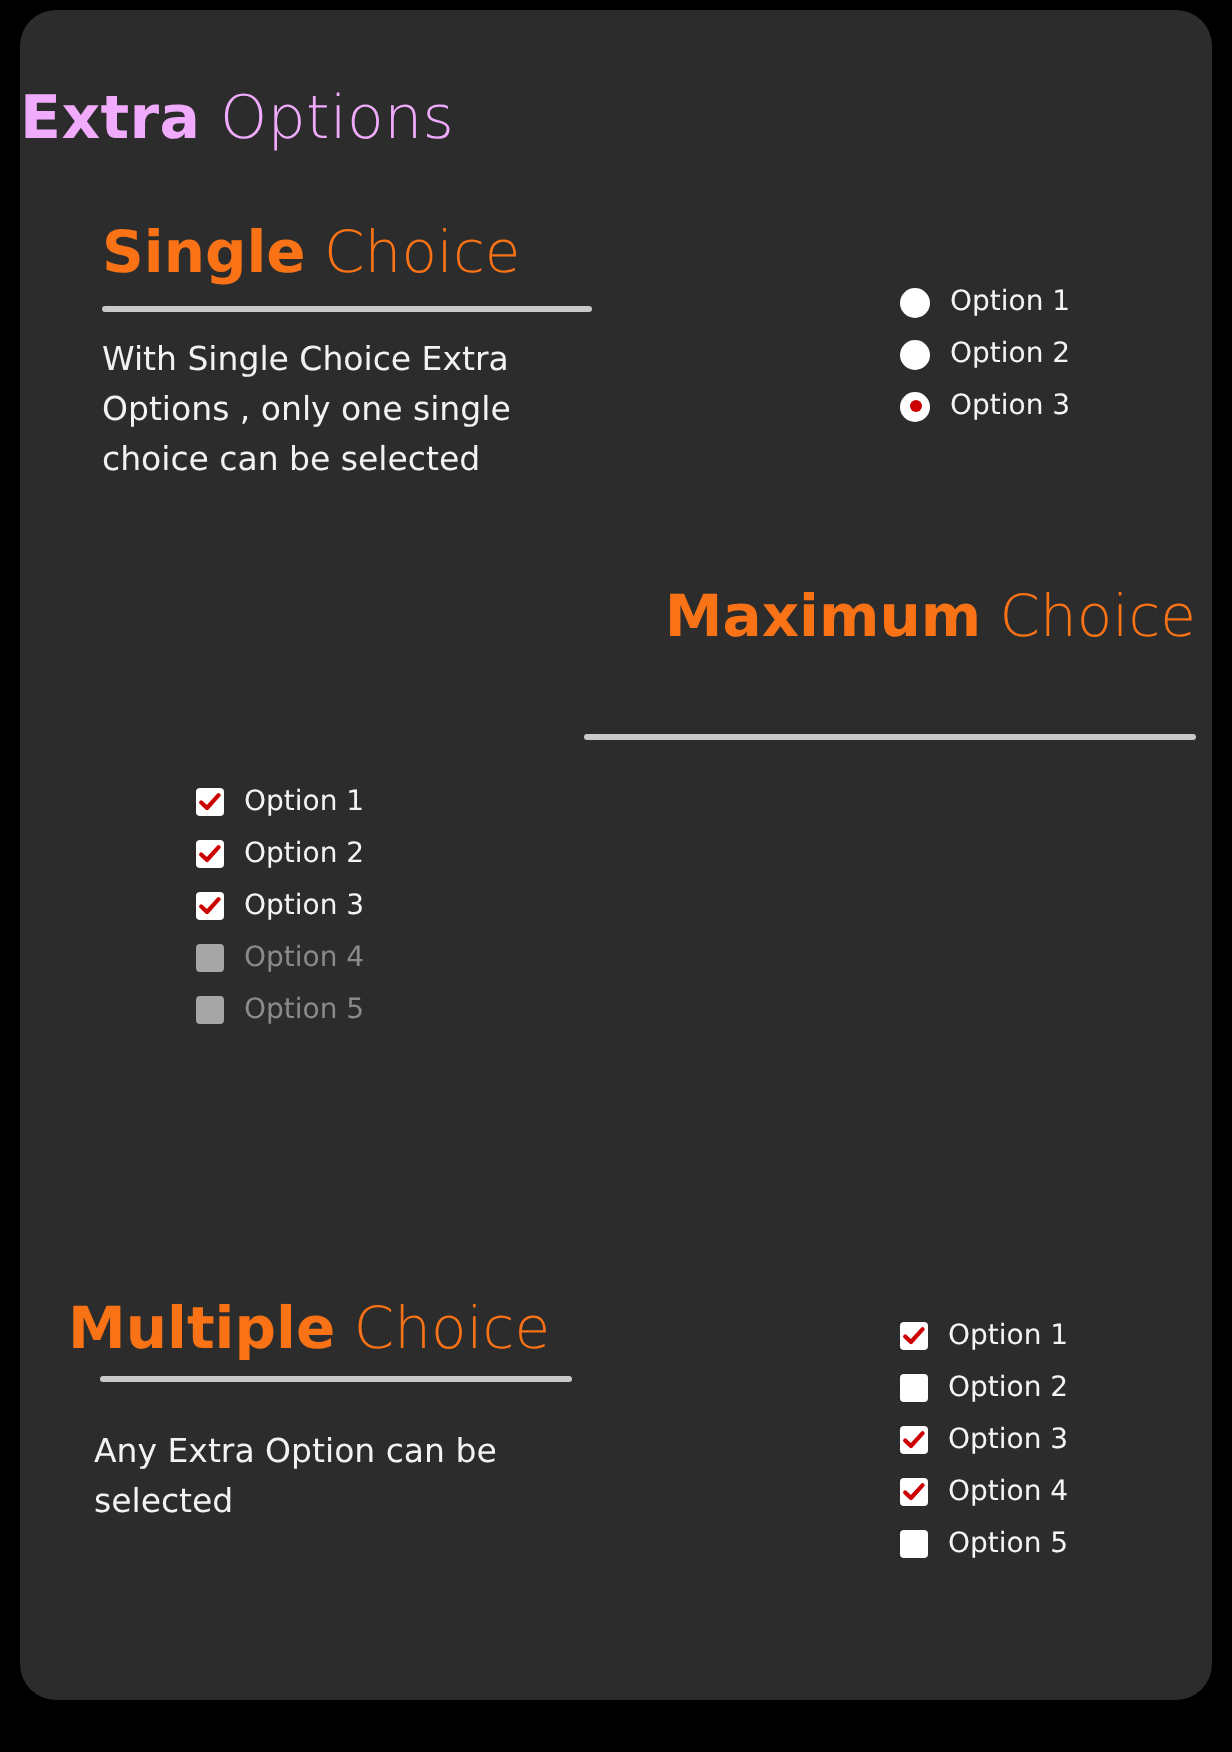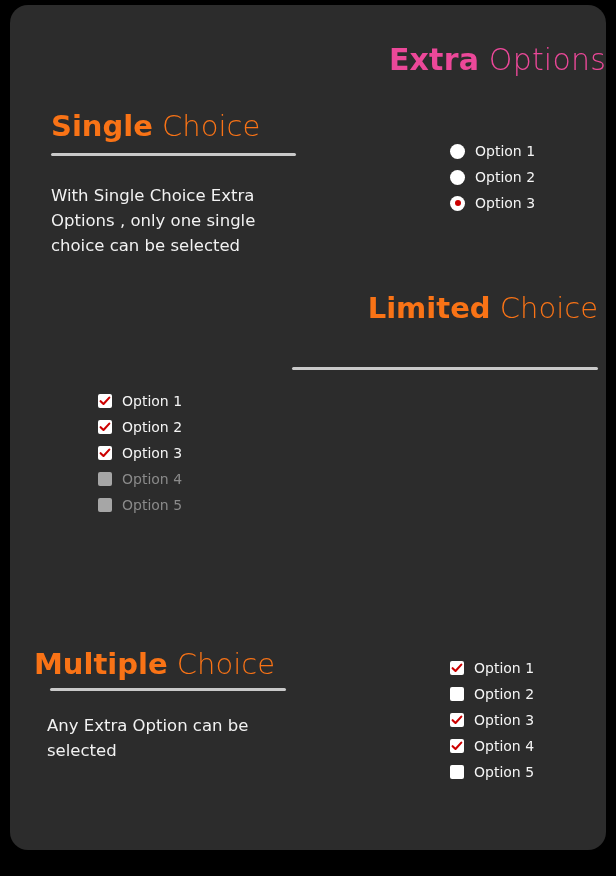--- a/index.html
+++ b/index.html
@@ -25,22 +25,22 @@
     border-radius: 18px;
     overflow: hidden;
   }
 
   
   .page-title {
     position: absolute;
     left: 0;
     top: 36px;
     width: 596px;
-    text-align: right;
-    color: #ec4899;
+    text-align: left;
+    color: #f0abfc;
     font-size: 30px;
     line-height: 38px;
     letter-spacing: 0.2px;
     white-space: nowrap;
   }
   .page-title .strong { font-weight: 700; }
   .page-title .light  { font-weight: 300; }
 
   
   .heading {
@@ -134,39 +134,39 @@
 <div class="card">
 
   <div class="page-title">
     <span class="strong">Extra</span><span class="light"> Options</span>
   </div>
 
   <div class="heading" style="left:41px; top:103px;">
     <span class="strong">Single</span><span class="light"> Choice</span>
   </div>
   <div class="rule" style="left:41px; top:148px; width:245px;"></div>
-  <div class="desc" style="left:41px; top:178px; width:250px;">With Single Choice Extra Options ,  only one single choice can be selected</div>
+  <div class="desc" style="left:41px; top:162px; width:250px;">With Single Choice Extra Options ,  only one single choice can be selected</div>
 
   <div class="opt-list" id="single-options" style="left:440px; top:133px;">
       <div class="opt-row">
         <span class="radio"></span>
         <span class="opt-label">Option 1</span>
       </div>
       <div class="opt-row">
         <span class="radio"></span>
         <span class="opt-label">Option 2</span>
       </div>
       <div class="opt-row">
         <span class="radio checked"></span>
         <span class="opt-label">Option 3</span>
       </div>
     </div>
 
   <div class="heading" style="left:588px; top:285px; transform:translateX(-100%);">
-    <span class="strong">Limited</span><span class="light"> Choice</span>
+    <span class="strong">Maximum</span><span class="light"> Choice</span>
   </div>
   <div class="rule" style="left:282px; top:362px; width:306px;"></div>
 
   <div class="opt-list" id="limited-options" style="left:88px; top:383px;">
       <div class="opt-row">
         <span class="checkbox checked">
           <svg class="tick" viewBox="0 0 12 12">
             <path d="M1.6 6.2 L4.5 9.0 L10.3 2.6" fill="none" stroke="#cc0000" stroke-width="2.1" stroke-linecap="round" stroke-linejoin="round"></path>
           </svg>
         </span>

